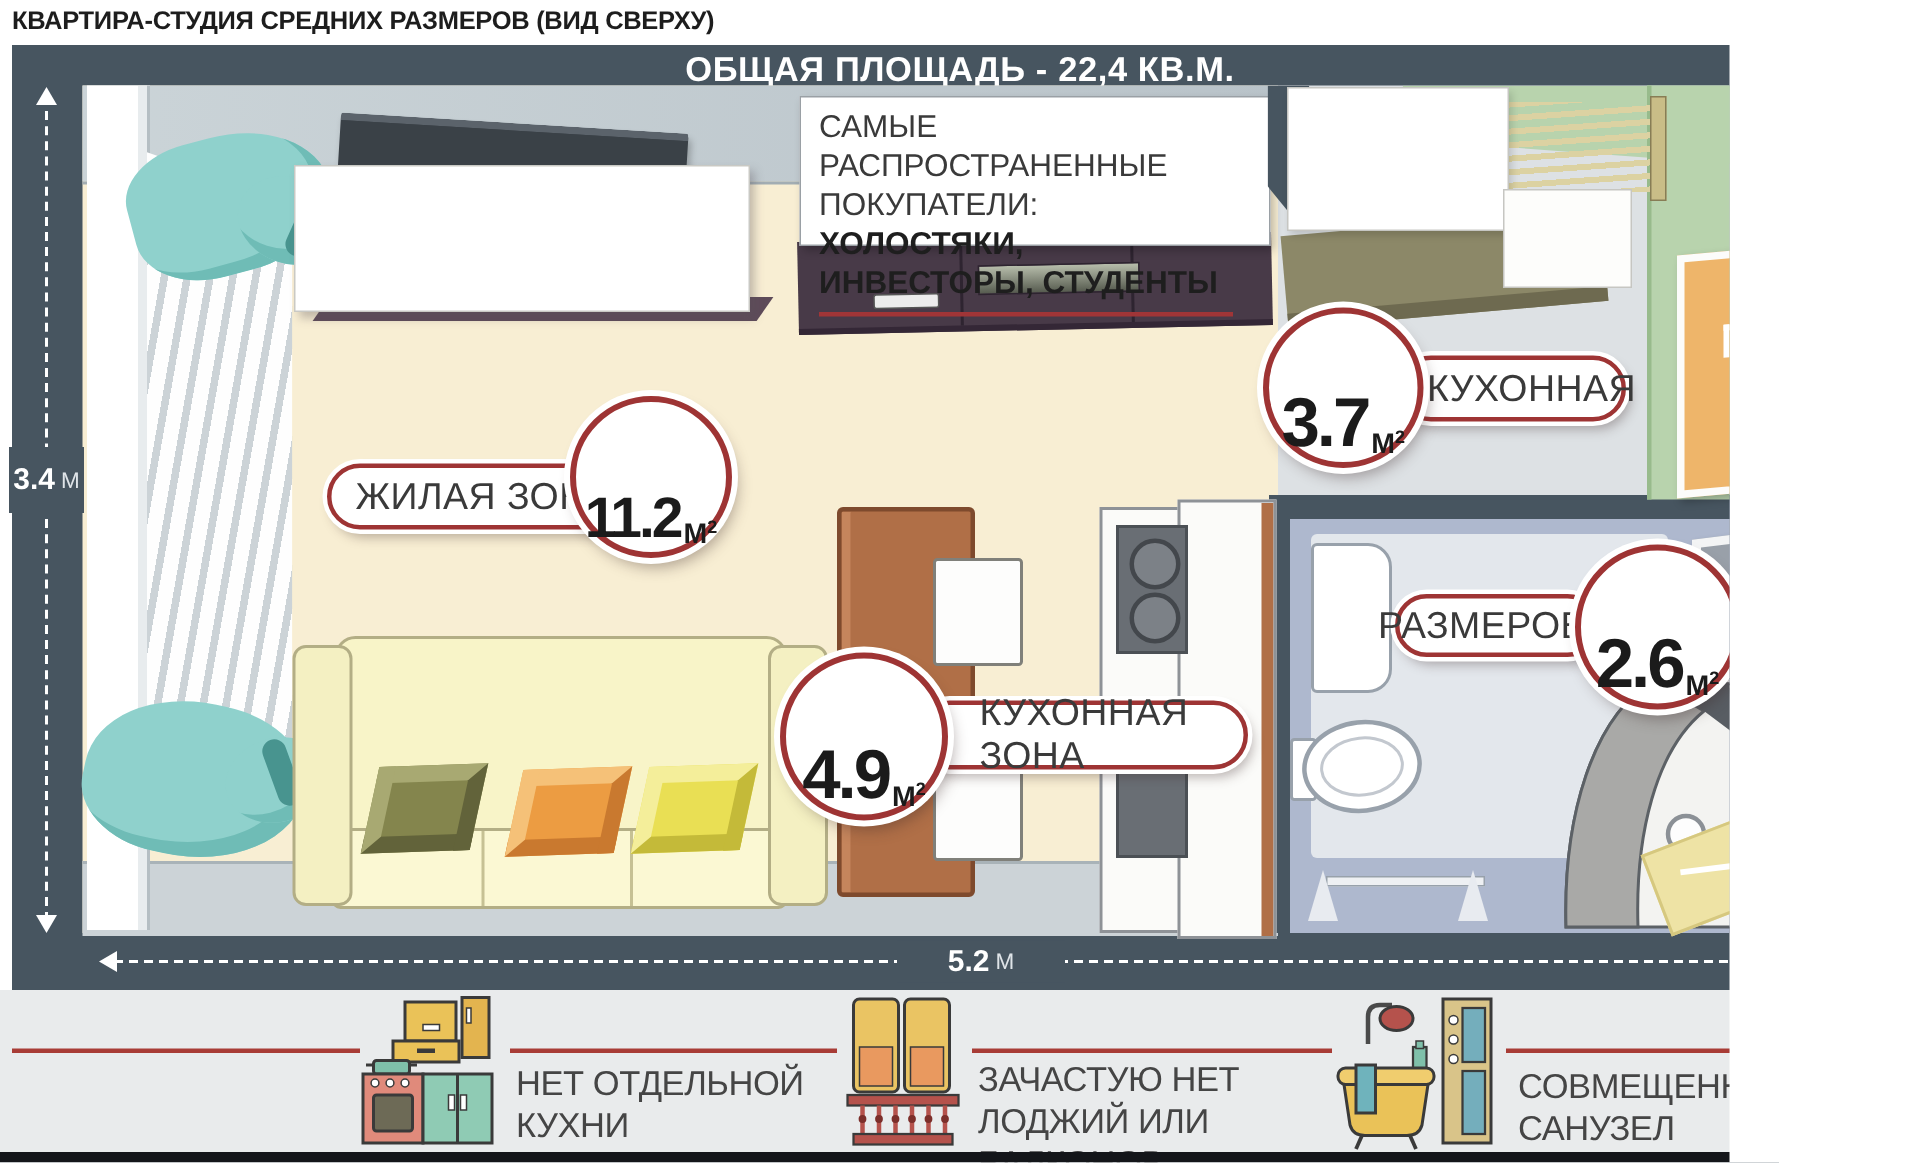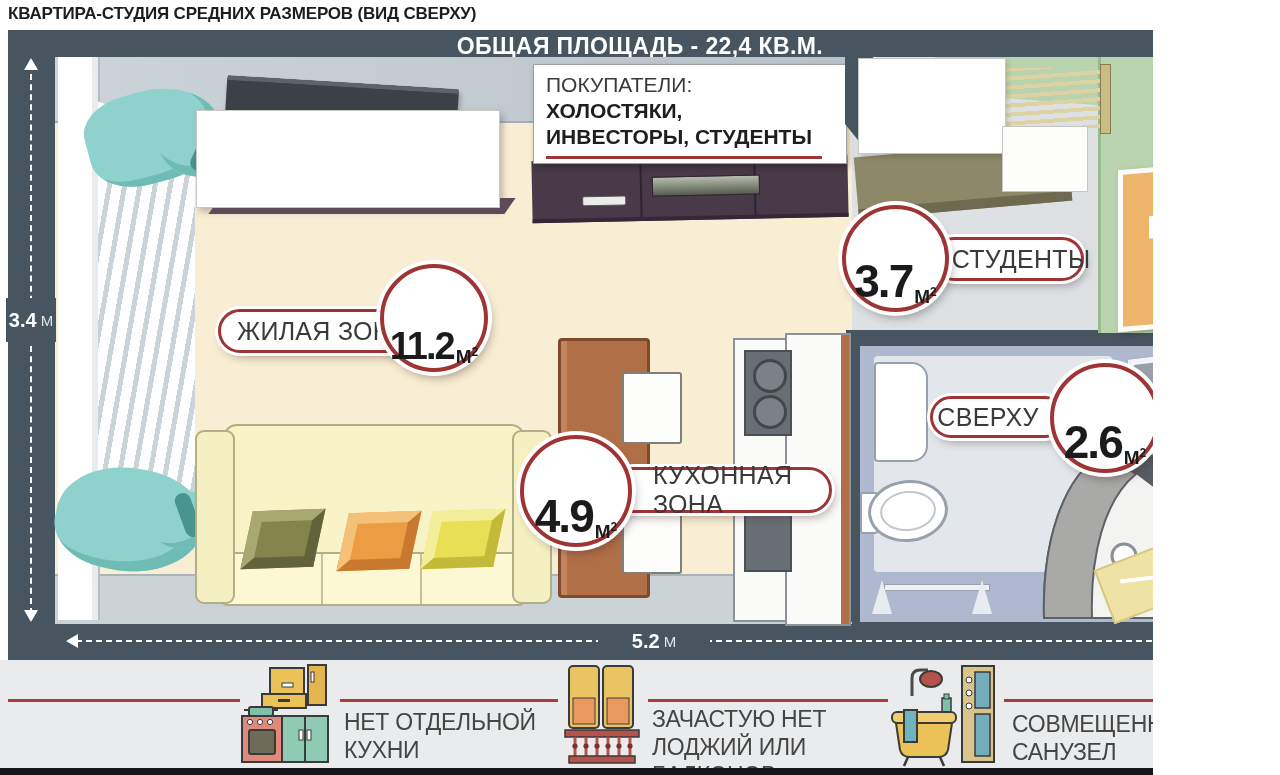--- a/index.html
+++ b/index.html
@@ -216,20 +216,21 @@
   <div class="abs cabinet-white"></div>
 
   <div class="abs kitchen-cabinets">
     <div class="kc-div" style="left:108px;"></div>
     <div class="kc-div" style="left:222px;"></div>
     <div class="kc-hood"></div>
     <div class="kc-handle"></div>
   </div>
 
   <div class="abs buyers-note">
+    <div>САМЫЕ РАСПРОСТРАНЕННЫЕ</div>
     <div><span>ПОКУПАТЕЛИ: </span><b>ХОЛОСТЯКИ,</b></div>
     <div><b>ИНВЕСТОРЫ, СТУДЕНТЫ</b></div>
     <div class="note-underline"></div>
   </div>
 
   <div class="abs hall-wedge"></div>
   <div class="abs green-top"></div>
   <div class="abs green-right"></div>
   <div class="abs door">
     <div class="door-handle"></div>
@@ -281,29 +282,29 @@
 
   <div class="pill pill-living">
     <span>ЖИЛАЯ ЗОНА</span>
   </div>
   <div class="area-circle circ-living">
     <span class="area-num num-sm">11.2</span>
     <span class="area-unit"><span>М</span><sup>2</sup></span>
   </div>
 
   <div class="pill pill-hall">
-    <span>СТУДЕНТЫ</span>
+    <span>КУХОННАЯ</span>
   </div>
   <div class="area-circle circ-hall">
     <span class="area-num">3.7</span>
     <span class="area-unit"><span>М</span><sup>2</sup></span>
   </div>
 
   <div class="pill pill-bath">
-    <span>СВЕРХУ</span>
+    <span>РАЗМЕРОВ</span>
   </div>
   <div class="area-circle circ-bath">
     <span class="area-num">2.6</span>
     <span class="area-unit"><span>М</span><sup>2</sup></span>
   </div>
 
   <div class="pill pill-kitchen">
     <span>КУХОННАЯ ЗОНА</span>
   </div>
   <div class="area-circle circ-kitchen">

